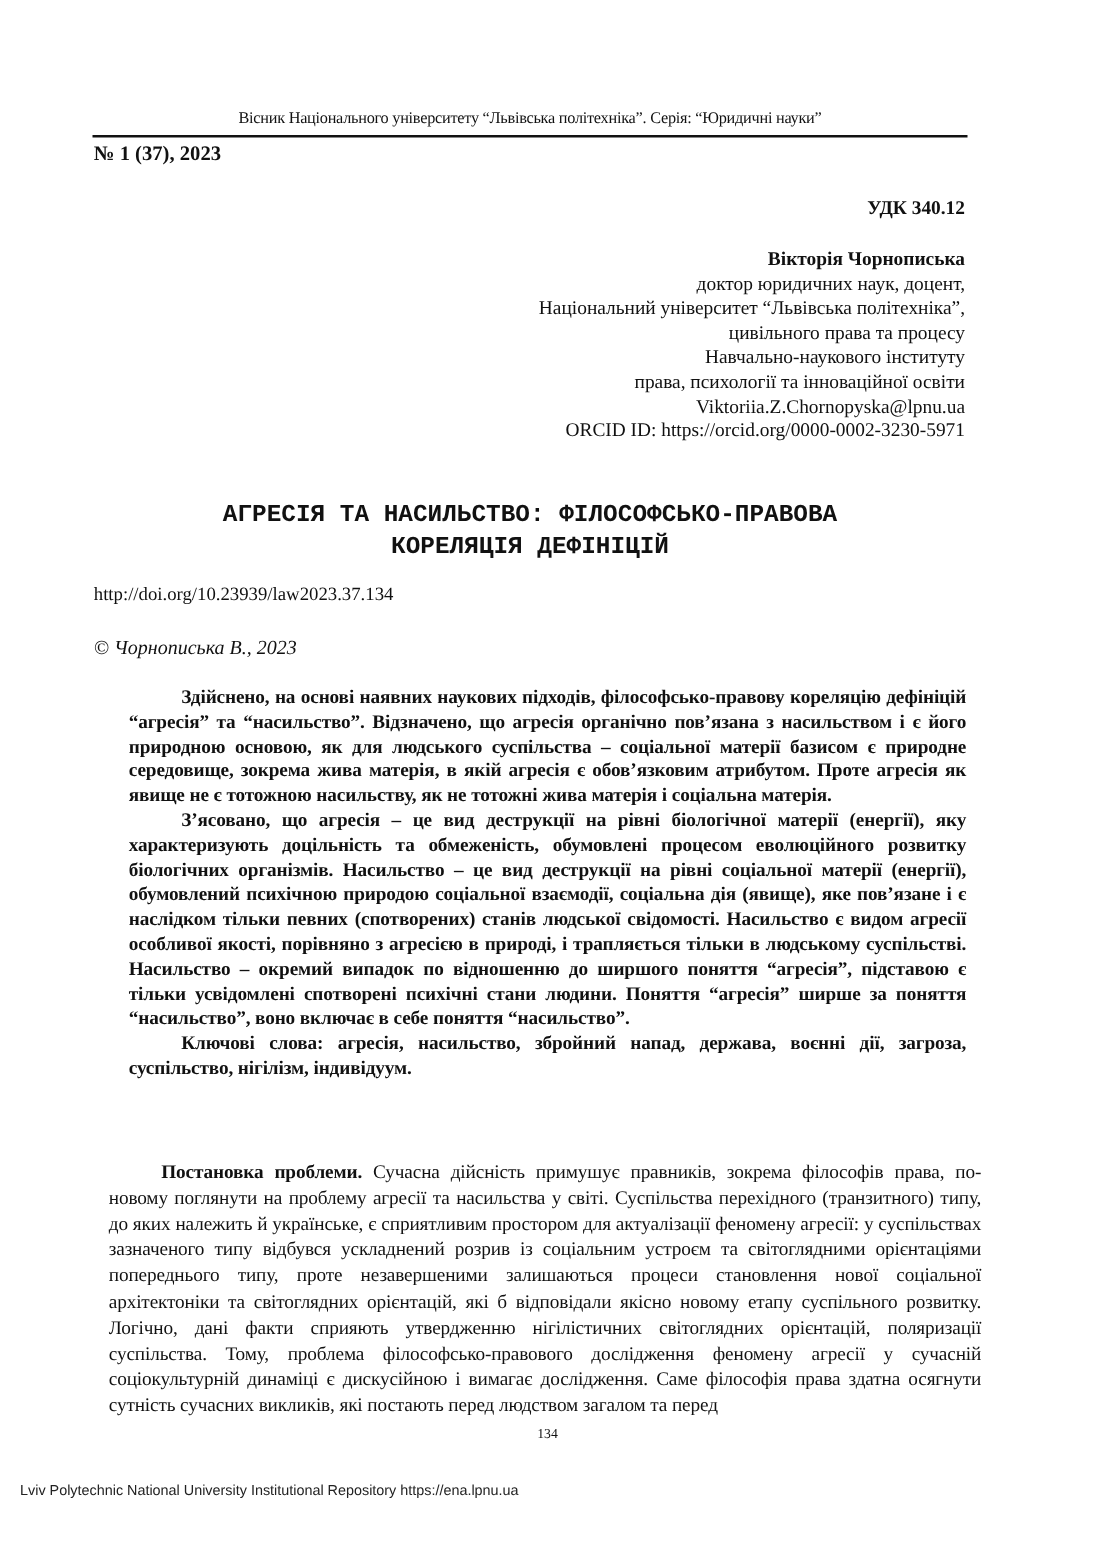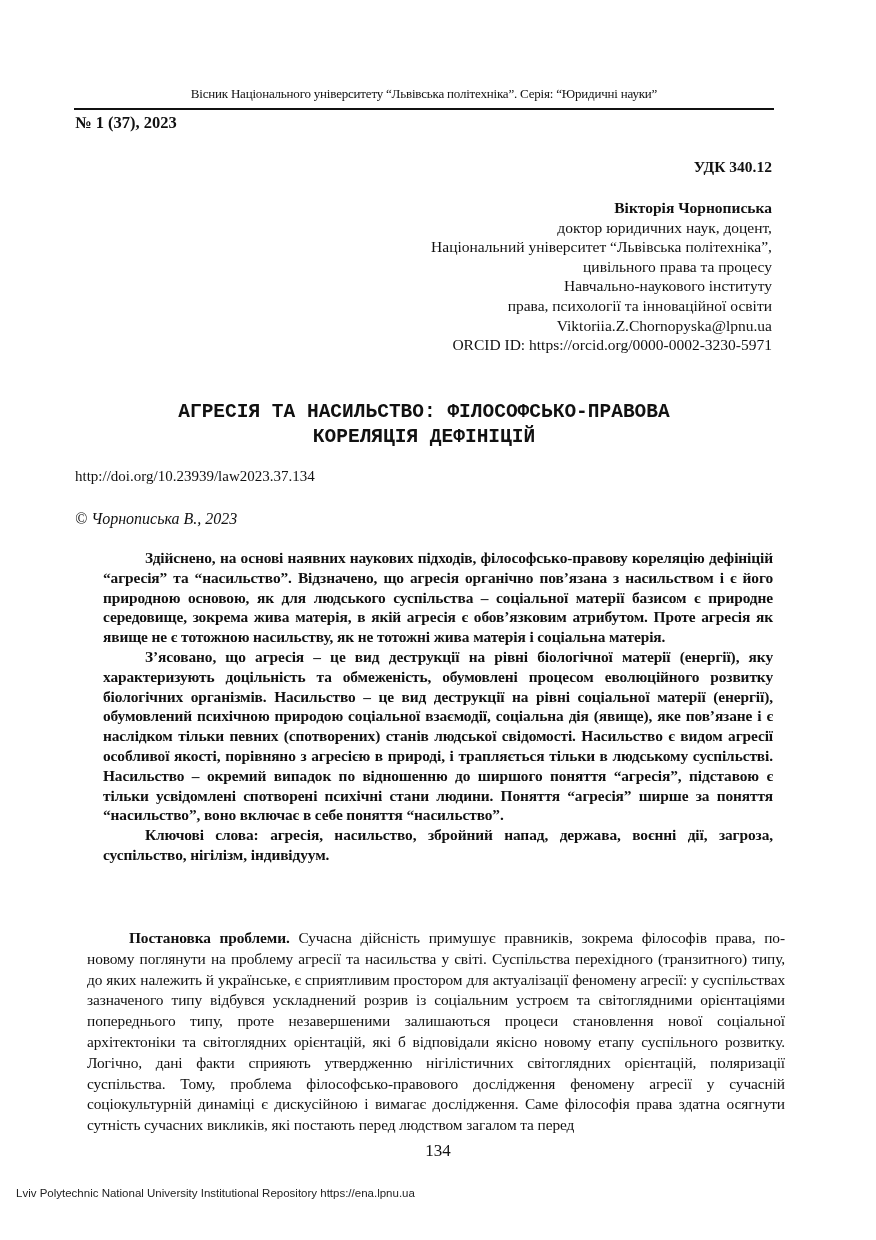--- a/index.html
+++ b/index.html
@@ -13,21 +13,21 @@
   .author-block .name { font-weight: bold; }
   .title { left: 74px; top: 400px; width: 700px; text-align: center; font-weight: bold; font-size: 19.5px; line-height: 25px; font-family: Liberation Mono, monospace; }
   .doi { left: 75px; top: 468px; font-size: 15px; }
   .copyright { left: 75px; top: 510px; font-size: 16px; font-style: italic; }
   .abstract { left: 103px; top: 548px; width: 670px; font-weight: bold; font-size: 15.4px; line-height: 19.8px; text-align: justify; letter-spacing: -0.1px; }
   .abstract p { margin: 0; text-indent: 42px; }
   .abstract p.kw { }
   .body-text { left: 75px; top: 928px; width: 698px; font-size: 15.4px; line-height: 20.8px; text-align: justify; letter-spacing: -0.1px; margin-left: 12px; }
   .body-text p { margin: 0; text-indent: 42px; }
   .body-text .lead { font-weight: bold; }
-  .page-num { left: 0; width: 876px; top: 1141px; text-align: center; font-size: 17px; }
+  .page-num { left: 0; width: 876px; top: 1141px; text-align: center; font-size: 11px; }
   .repo { left: 16px; width: 876px; top: 1187px; text-align: left; font-family: "Liberation Sans", sans-serif; font-size: 11.5px; color: #222; }
 </style>
 </head>
 <body>
 
 <div class="abs journal-header">Вісник Національного університету “Львівська політехніка”. Серія: “Юридичні науки”</div>
 <div class="abs header-rule"></div>
 <div class="abs issue">№ 1 (37), 2023</div>
 
 <div class="abs udk">УДК 340.12</div>

